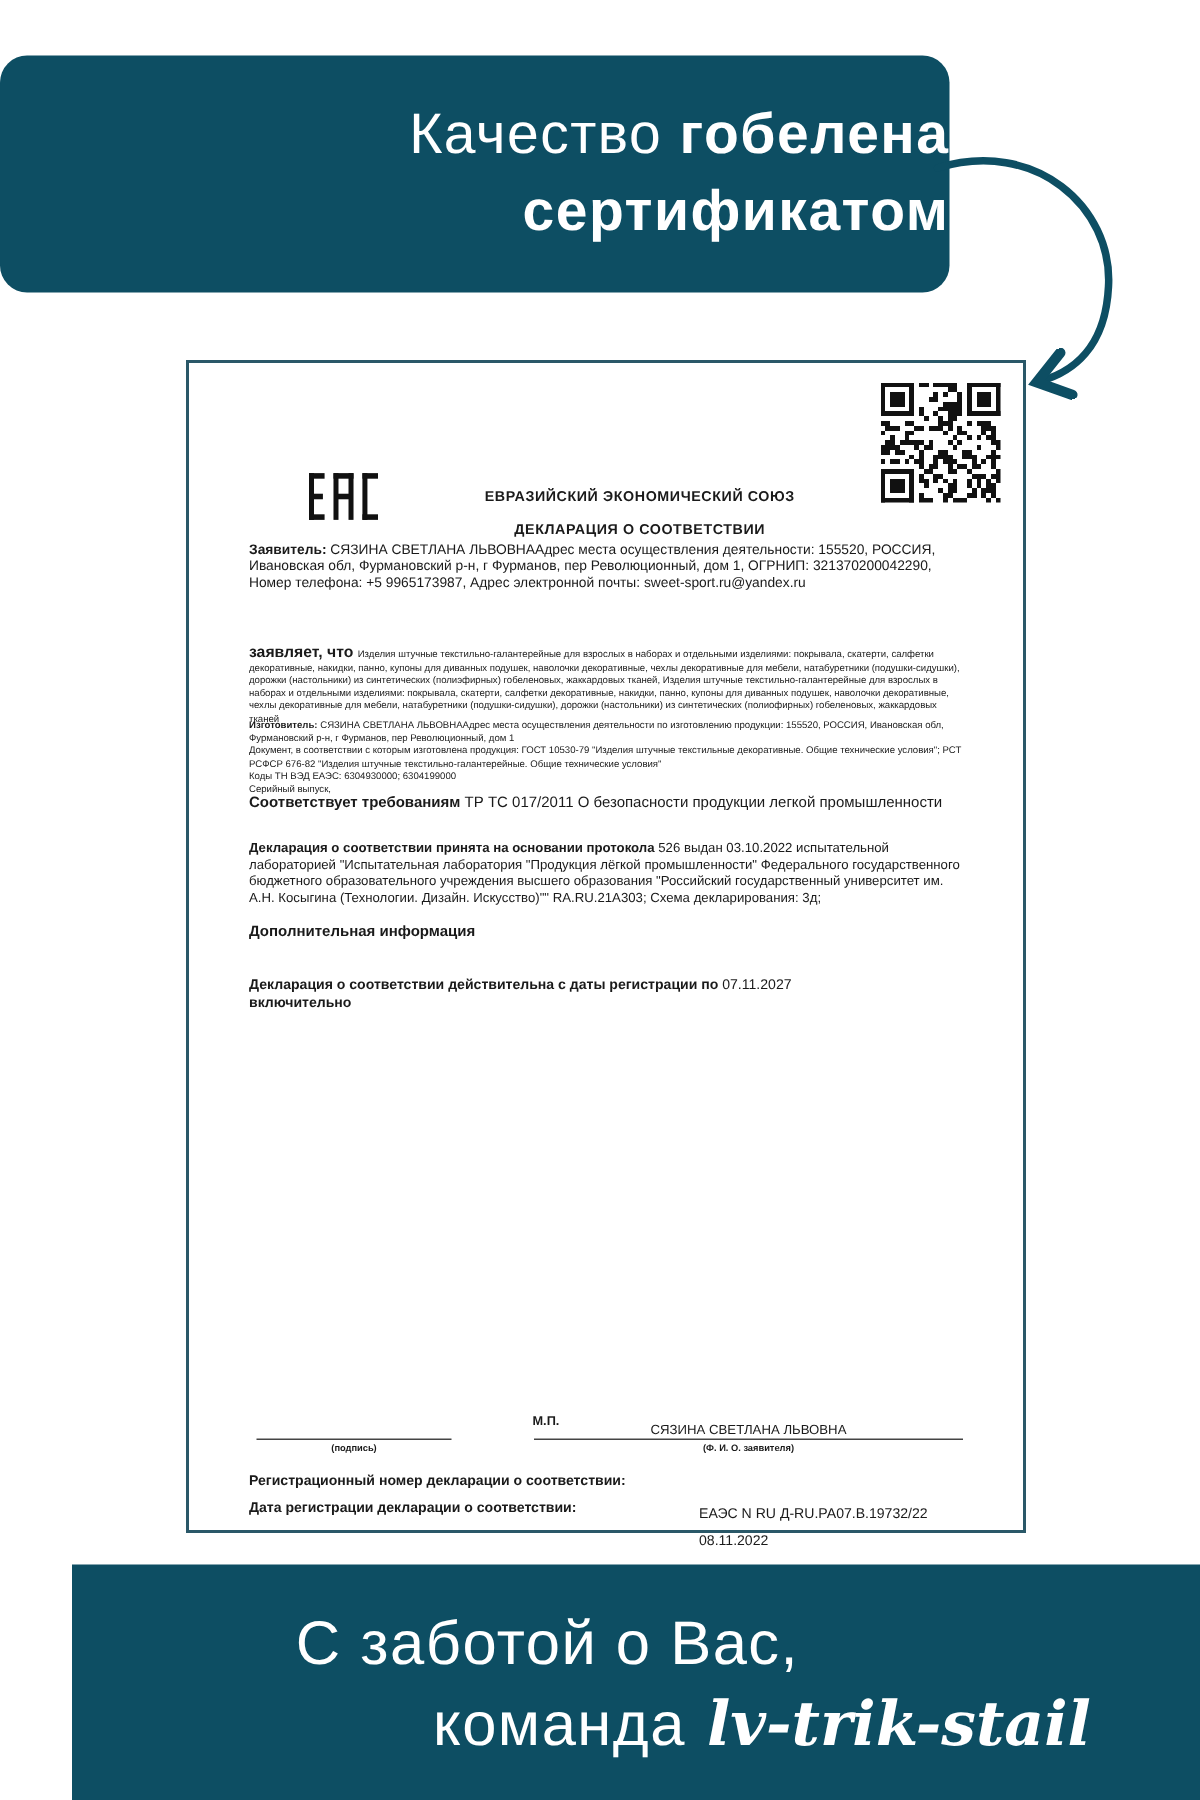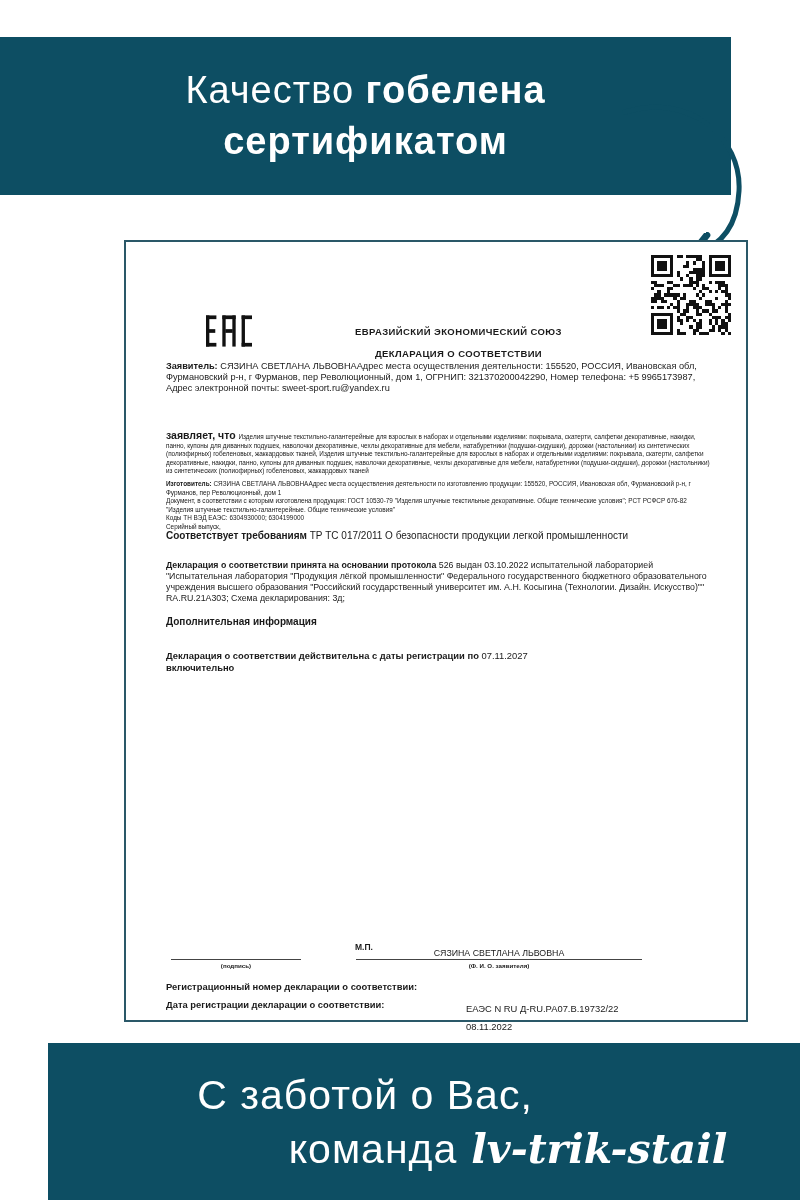--- a/index.html
+++ b/index.html
@@ -2,33 +2,34 @@
 <html><head>
 <meta charset="utf-8">
 <style>
   html,body{margin:0;padding:0;}
   body{
     width:800px;height:1200px;position:relative;background:#ffffff;
     font-family:"Liberation Sans",sans-serif;overflow:hidden;
   }
   
   .hero{
-    position:absolute;left:0;top:37px;width:731px;height:158px;
-    background:#0d4e63;color:#ffffff;text-align:center;
+    position:absolute;left:0;top:37px;width:633px;height:158px;
+    background:#0d4e63;color:#ffffff;text-align:right;
     display:flex;flex-direction:column;justify-content:center;
     letter-spacing:1px;
+    border-radius:18px;
   }
   .hero-line{font-size:38px;line-height:51px;font-weight:normal;}
   .hero-line b{font-weight:bold;}
   .hero-line.bold{font-weight:bold;}
   
   .arrow-svg{position:absolute;left:598px;top:86px;width:180px;height:190px;}
   
   .doc{
-    position:absolute;left:124px;top:240px;width:624px;height:782px;
+    position:absolute;left:124px;top:240px;width:560px;height:782px;
     background:#ffffff;border:2px solid #2a5868;box-sizing:border-box;
     color:#1a1a1a;
   }
   .doc *{box-sizing:border-box;}
   .qr{position:absolute;top:13px;right:15px;width:80px;height:80px;}
   .eac{position:absolute;left:80px;top:68px;width:46px;height:42px;}
   .doc-title{position:absolute;left:45px;right:0;text-align:center;font-weight:bold;font-size:9.5px;letter-spacing:.4px;}
   .t1{top:84px;} .t2{top:106px;}
   .para{position:absolute;left:40px;right:36px;font-size:9.2px;line-height:11.2px;}
   .para b{font-weight:bold;}

